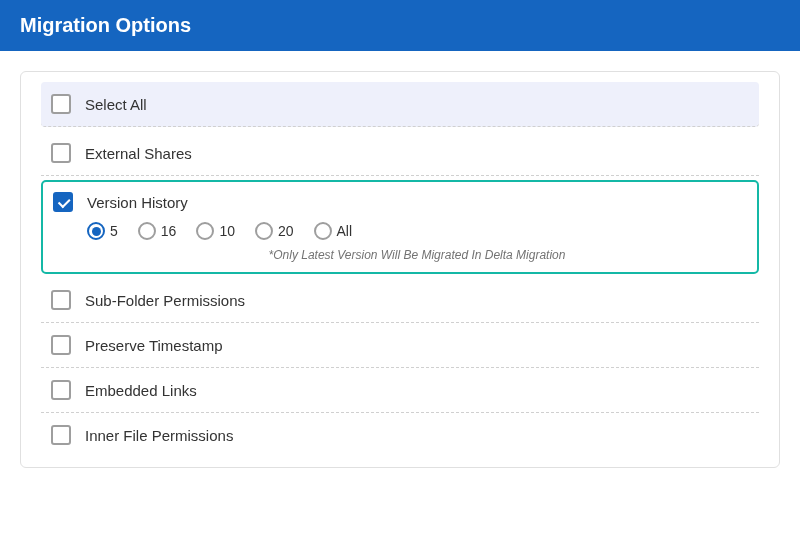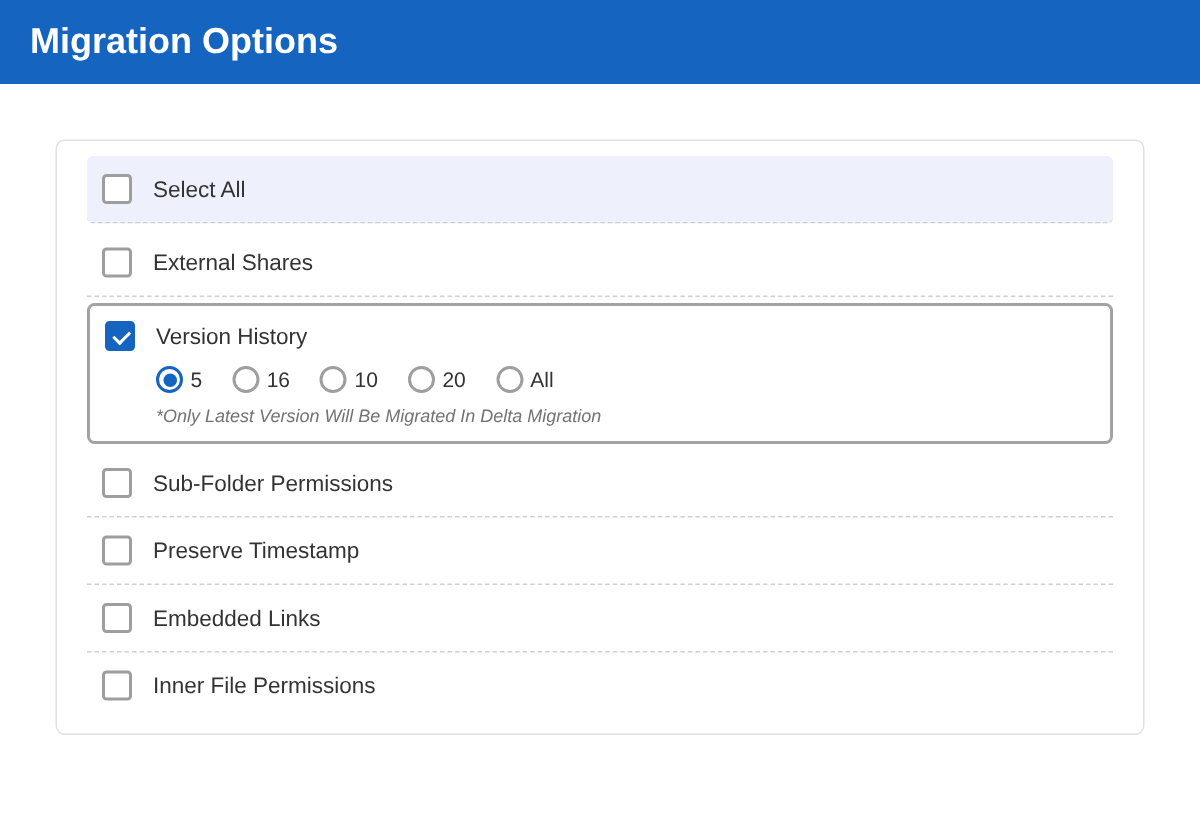--- a/index.html
+++ b/index.html
@@ -26,27 +26,28 @@
 
     .header {
       background: #1565C0;
       padding: 14px 20px;
       display: flex;
       align-items: center;
     }
 
     .header-title {
       color: #ffffff;
-      font-size: 24px;
+      font-size: 20px;
       font-weight: bold;
     }
 
     .content-area {
-      padding: 37px;
+      padding: 20px;
       flex: 1;
+      text-align: center;
     }
 
     .options-card {
       background: #ffffff;
       border: 1px solid #e0e0e0;
       border-radius: 6px;
       padding: 10px 20px;
     }
 
     .option-row {
@@ -96,21 +97,21 @@
       transform: rotate(45deg) translateY(-1px);
     }
 
     .option-label {
       font-size: 15px;
       color: #333333;
       font-weight: 500;
     }
 
     .version-history-block {
-      border: 2px solid #a3a3a3;
+      border: 2px solid #14b8a6;
       border-radius: 5px;
       padding: 10px 10px 10px 10px;
       margin: 4px 0;
     }
 
     .version-history-header {
       display: flex;
       align-items: center;
       margin-bottom: 10px;
     }

